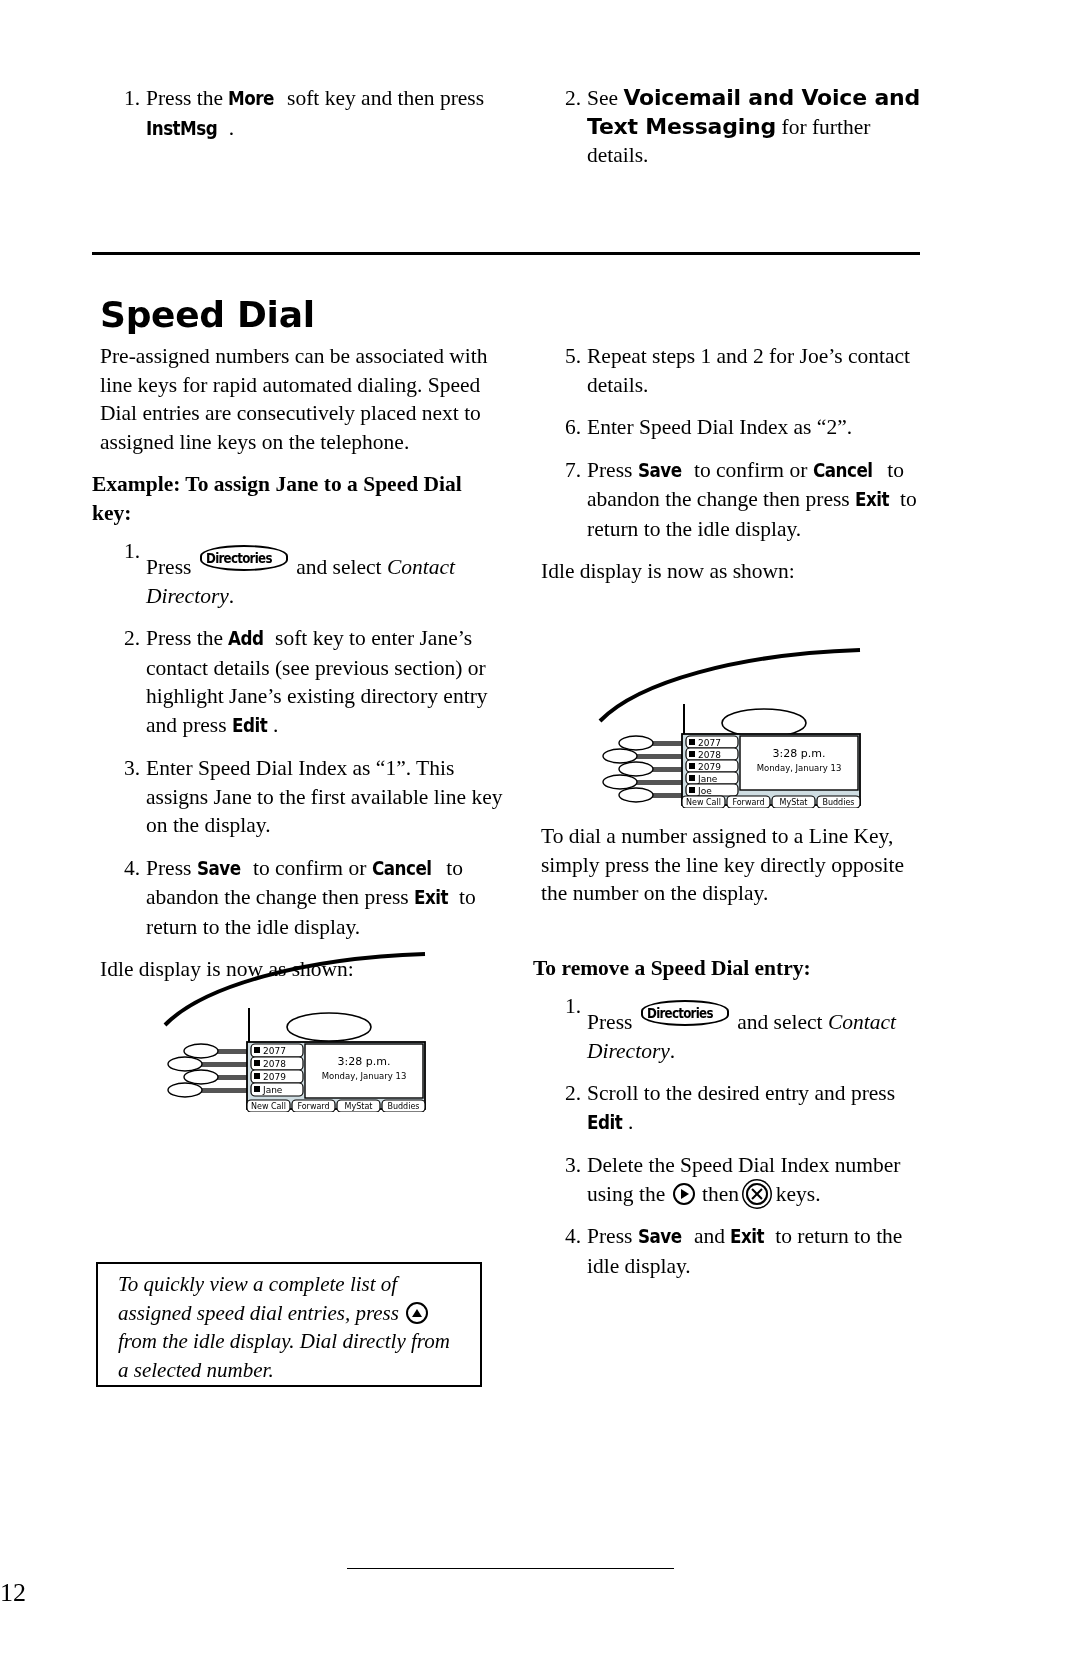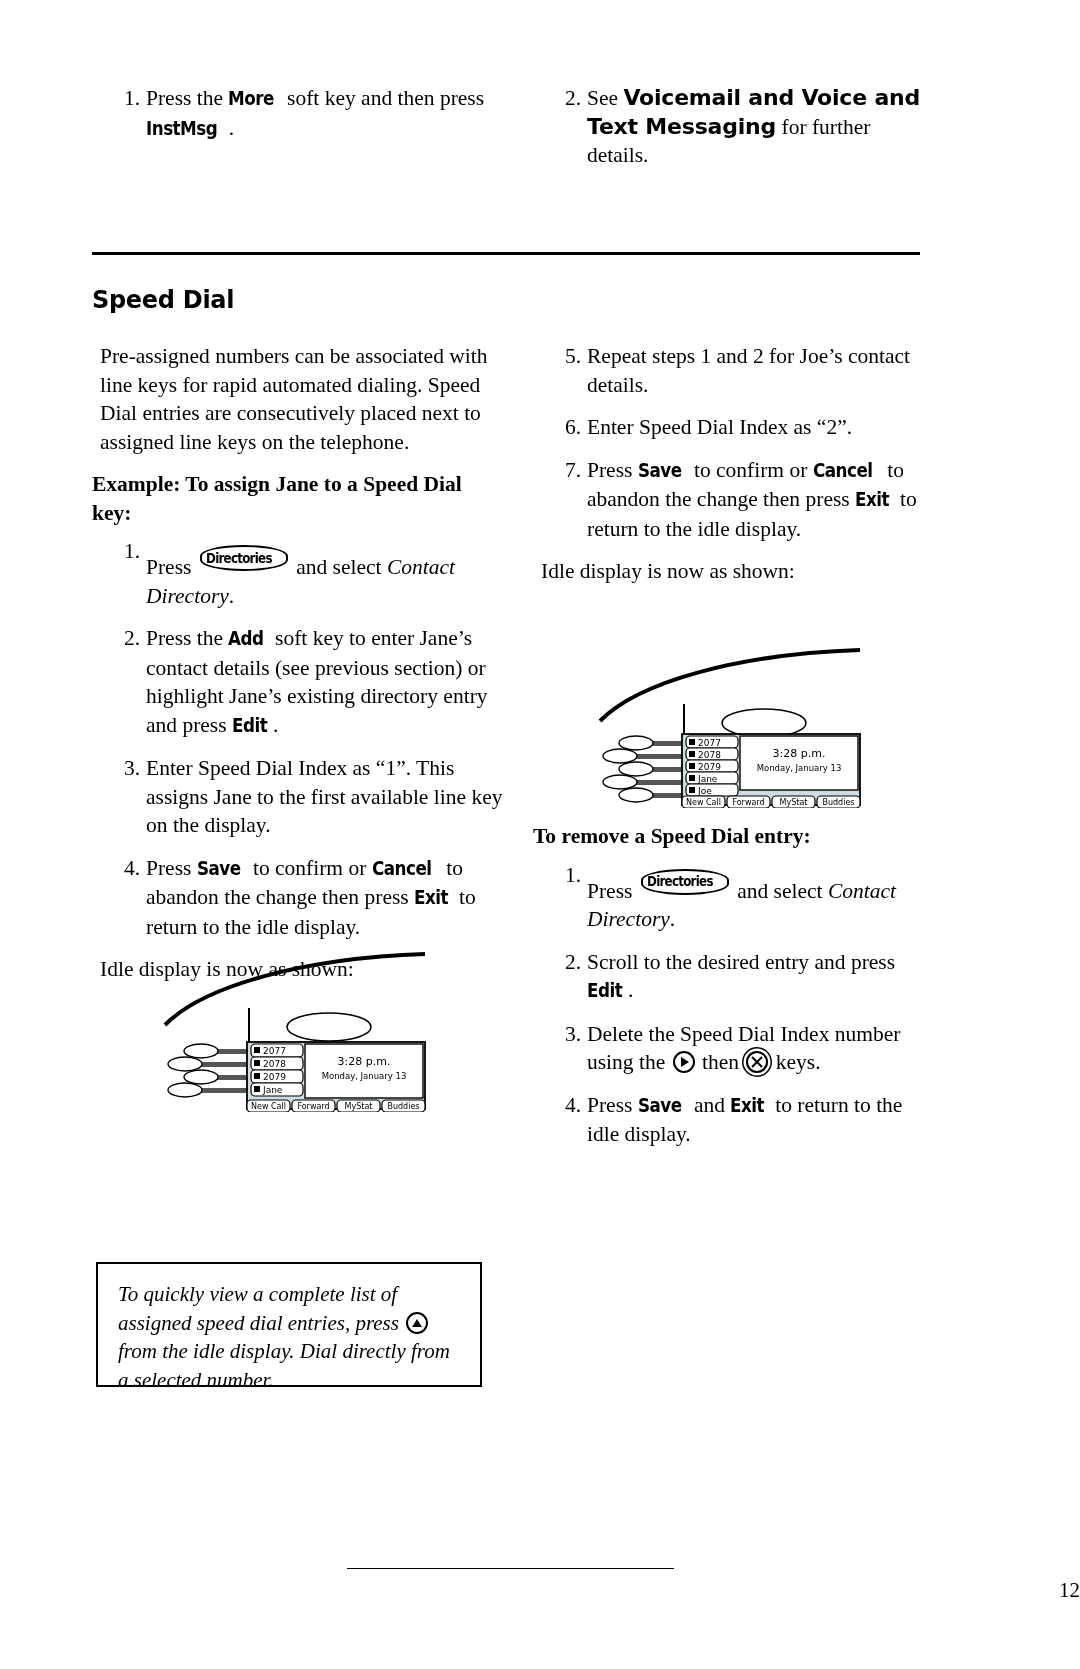--- a/index.html
+++ b/index.html
@@ -88,23 +88,23 @@
   
   .rule {
     position: absolute;
     left: 92px;
     width: 828px;
     border-top: 3px solid #000;
   }
   h2.section {
     font-family: "DejaVu Sans", sans-serif;
     font-weight: bold;
-    font-size: 24px;
+    font-size: 36px;
     letter-spacing: -0.3px;
-    margin: 0;
+    margin: 8px;
     padding: 0;
   }
   
   .dirkey {
     display: inline-block;
     position: relative;
     width: 88px;
     height: 26px;
     vertical-align: -5px;
     margin: 8px 3px;
@@ -176,21 +176,21 @@
   .ckey .xmark::after  { transform: rotate(-45deg); }
   .ckey.filled-up {
     background: #fff;
   }
   
   .notebox {
     position: absolute;
     border: 2px solid #000;
     background: #fff;
     box-sizing: border-box;
-    padding: 16px 20px 16px 20px;
+    padding: 6px 20px 16px 20px;
   }
   .notebox .shadow {
     position: absolute;
     left: 6px; top: 6px;
     right: -6px; bottom: -6px;
     background: #a8a8a8;
     z-index: -1;
   }
   .notebox p {
     margin: 0;
@@ -208,22 +208,22 @@
     position: absolute;
     left: 347px;
     width: 327px;
     top: 1568px;
     border-top: 1.5px solid #000;
   }
   .folio {
     position: absolute;
     left: 0; right: 0;
     top: 1578px;
-    text-align: right;
-    font-size: 21px;
+    text-align: left;
+    font-size: 26px;
     font-family: "Liberation Serif", serif;
   }
 </style>
 </head>
 <body>
 
 <div class="page">
 
   <div class="col-left" style="top:84px;height:150px;">
     <ol class="steps">
@@ -420,20 +420,21 @@
         <text x="150.5" y="157">Forward</text>
         <rect x="174" y="148" width="43" height="12" rx="4" fill="#fff" stroke="#000" stroke-width="1.2"></rect>
         <text x="195.5" y="157">MyStat</text>
         <rect x="219" y="148" width="43" height="12" rx="4" fill="#fff" stroke="#000" stroke-width="1.2"></rect>
         <text x="240.5" y="157">Buddies</text>
       </g>
     </svg>
   </div>
 
   <div class="col-right" style="top:822px;width:400px;">
+    <p class="p" style="margin-bottom:46px;">To dial a number assigned to a Line Key, simply press the line key directly opposite the number on the display.</p>
 
     <p class="hd-bold">To remove a Speed Dial entry:</p>
 
     <ol class="steps">
       <li>
         <span class="num">1.</span><span>Press </span><span class="dirkey"><span class="shape"></span><span class="lbl">Directories</span></span><span> and select </span><span class="it">Contact Directory</span><span>.</span>
       </li>
       <li>
         <span class="num">2.</span><span>Scroll to the desired entry and press </span><span class="sk">Edit</span><span>.</span>
       </li>

